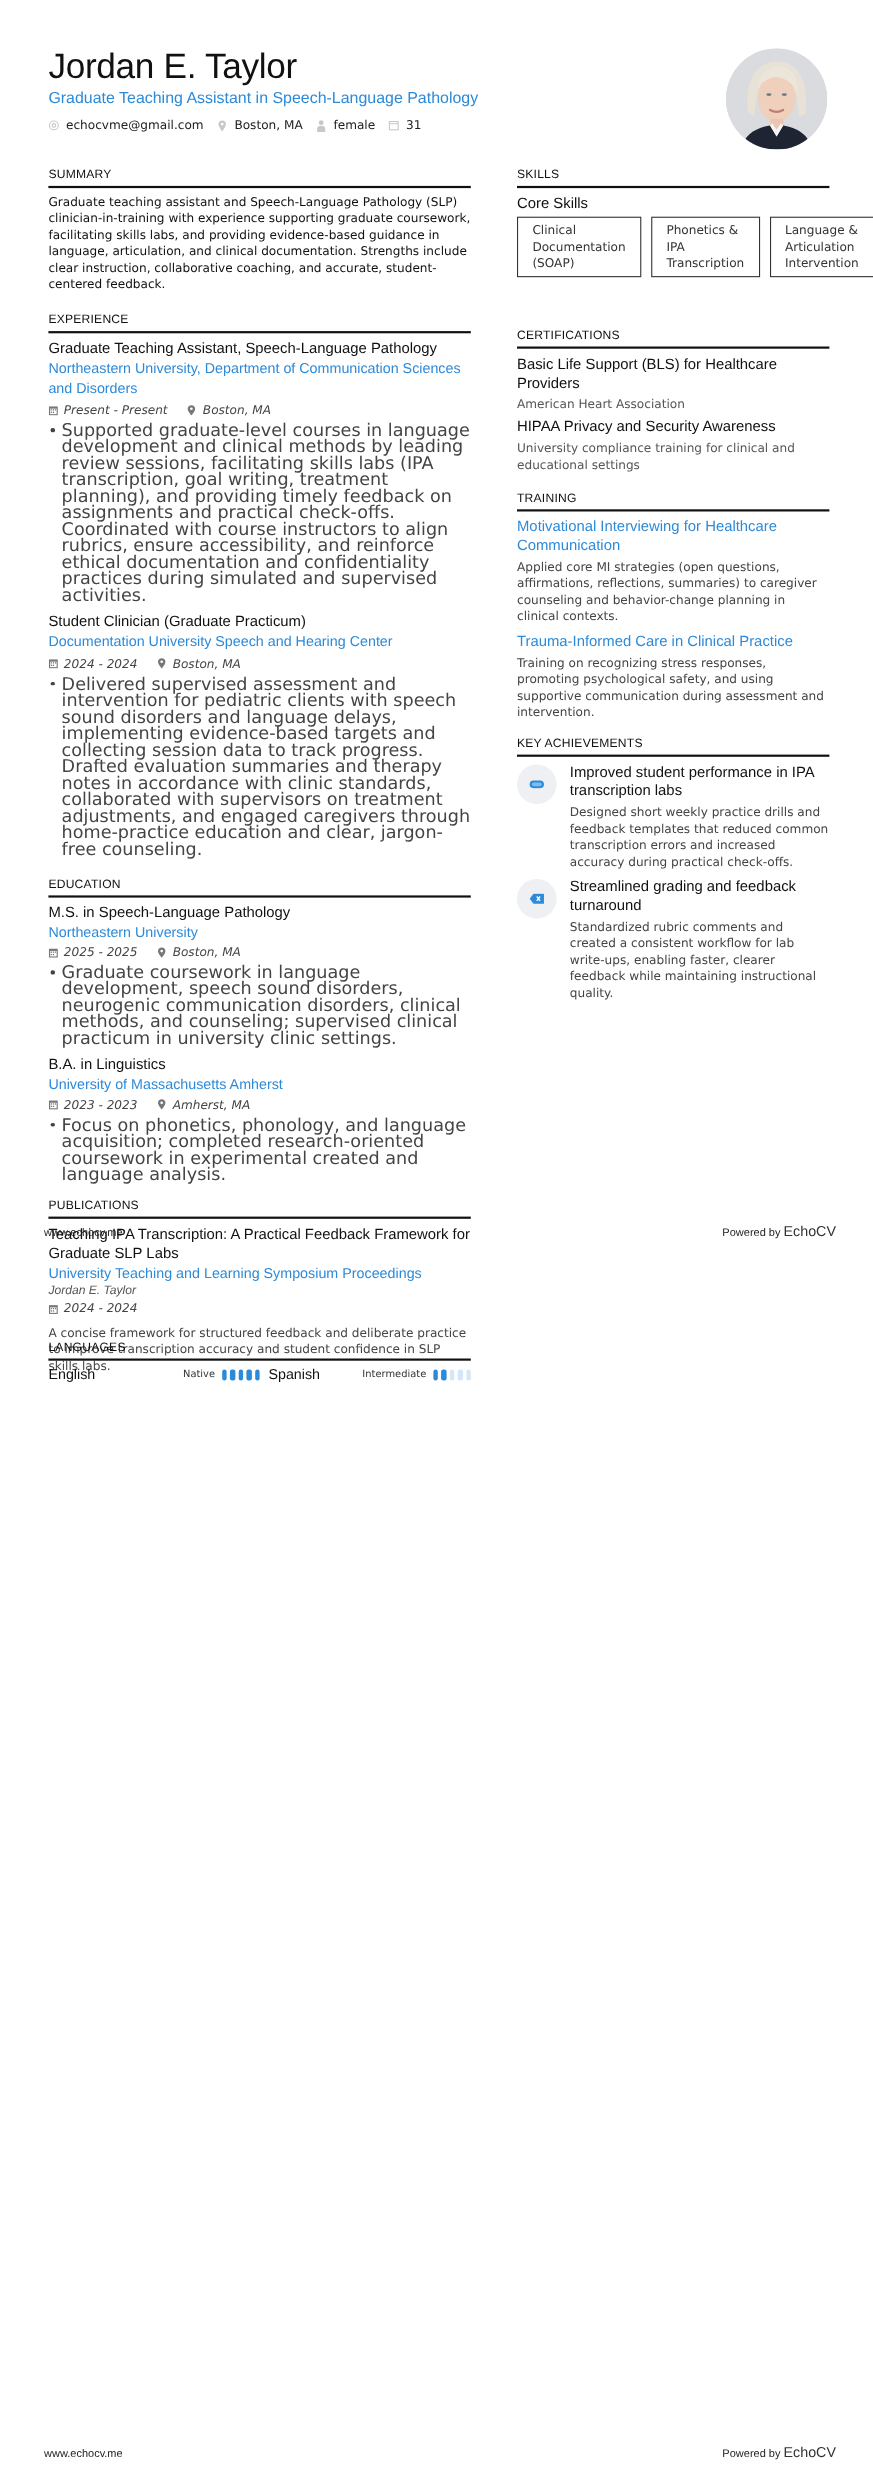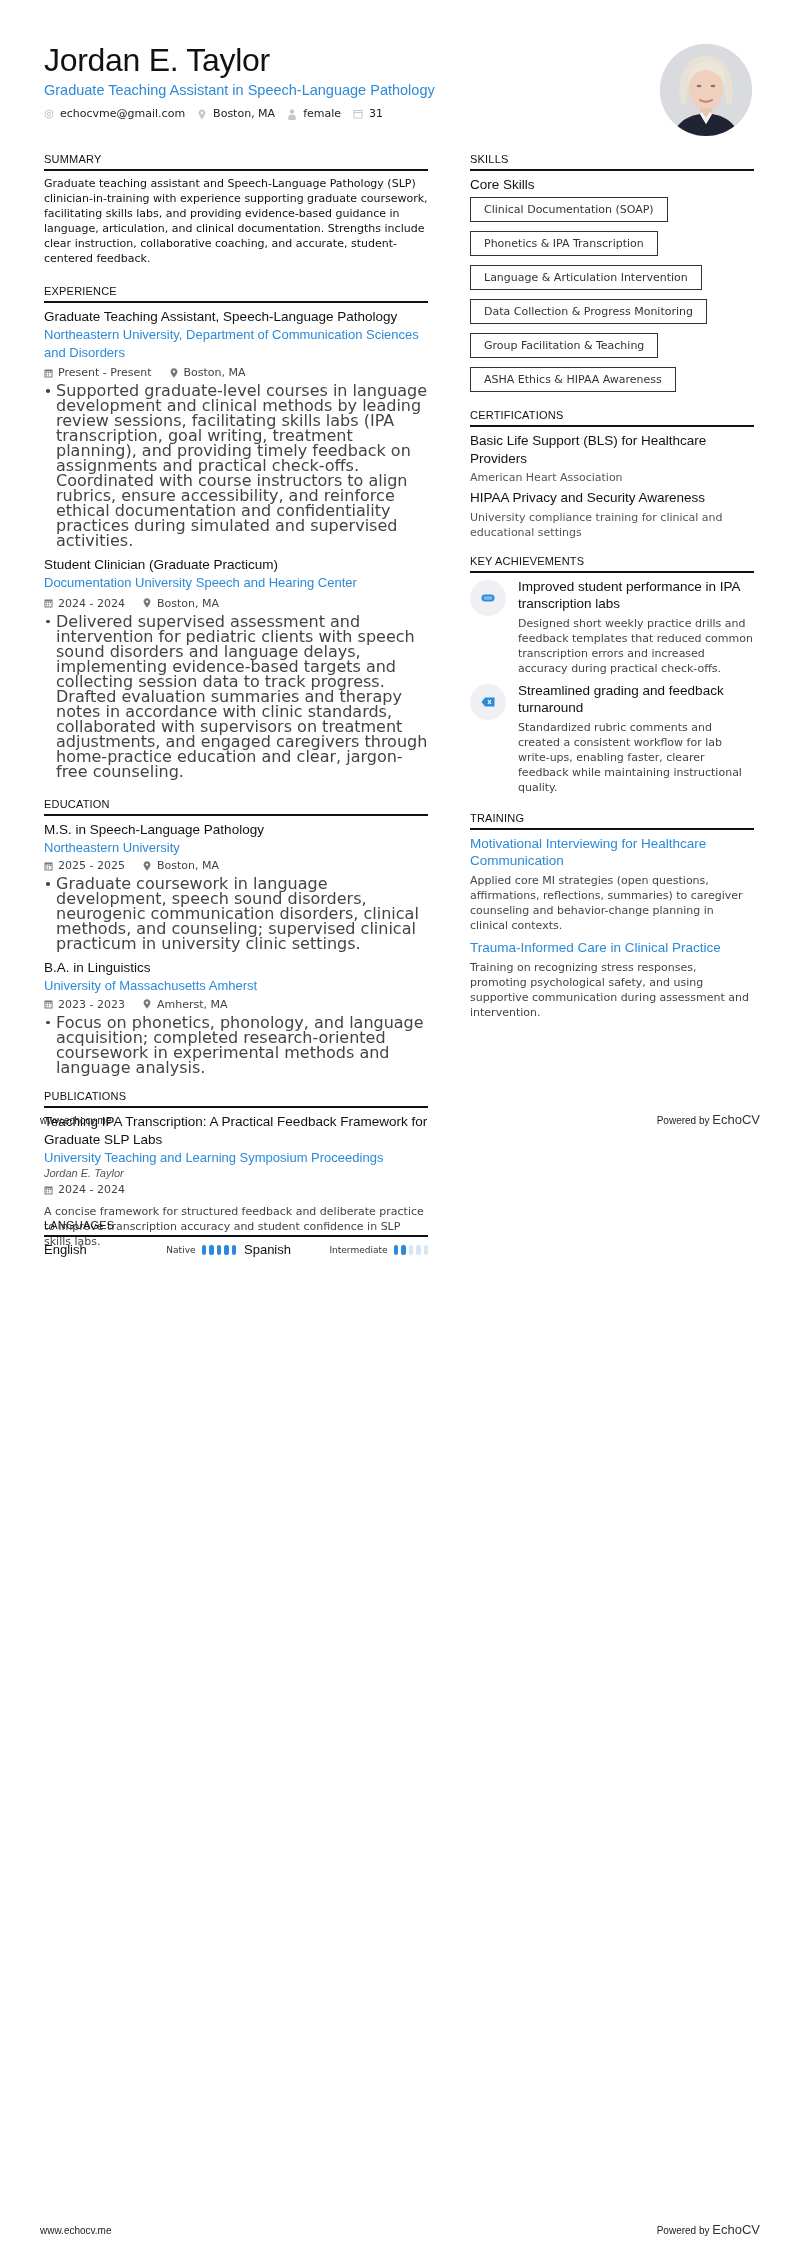--- a/index.html
+++ b/index.html
@@ -26,31 +26,31 @@
   .col-left { position: absolute; left: 44px; top: 152px; width: 384px; }
   .col-right { position: absolute; left: 470px; top: 152px; width: 284px; }
   .section { margin-bottom: 14px; }
   .section-title { font-family: "Liberation Sans", sans-serif; font-size: 11px; color: #111; letter-spacing: 0.2px; padding-bottom: 3px; border-bottom: 2.5px solid #111; margin-bottom: 5px; text-transform: uppercase; line-height: 14px; }
   .summary-text { font-size: 11px; line-height: 15px; color: #111; }
 
   .entry { margin-bottom: 8px; }
   .entry-title { font-family: "Liberation Sans", sans-serif; font-size: 13.5px; color: #111; line-height: 18px; }
   .entry-org { font-family: "Liberation Sans", sans-serif; font-size: 13px; color: #2d8ad8; line-height: 17.5px; }
   .meta { display: flex; align-items: center; gap: 18px; font-size: 11px; color: #444; margin-top: 4px; line-height: 15px; }
-  .meta-item { display: flex; align-items: center; gap: 5px; }
+  .meta-item { display: flex; align-items: center; gap: 5px; font-style: italic; }
   .micon { color: #777; font-size: 9px; width: 9px; height: 10px; display: inline-flex; align-items: center; }
   .bullets { list-style: none; margin-top: 3px; }
   .bullets li { position: relative; padding-left: 12px; font-size: 16px; line-height: 15px; color: #444; }
   .bullets li::before { content: ""; position: absolute; left: 2px; top: 6px; width: 3.5px; height: 3.5px; border-radius: 50%; background: #444; }
   .pub-authors { font-family: "Liberation Sans", sans-serif; font-style: italic; font-size: 11px; color: #555; line-height: 15px; }
   .pub-desc { font-size: 11px; color: #444; line-height: 15px; margin-top: 7px; }
 
   
   .skill-group-title { font-family: "Liberation Sans", sans-serif; font-size: 13.5px; color: #111; line-height: 18px; margin-bottom: 3px; }
-  .tags { display: flex; flex-direction: column; align-items: flex-start; gap: 9px; }
+  .tags { display: flex; align-items: flex-start; gap: 9px; }
   .tag { border: 1.2px solid #333; padding: 4px 13px; font-size: 11px; color: #333; line-height: 15px; }
 
   .cert { margin-bottom: 4px; }
   .cert-title { font-family: "Liberation Sans", sans-serif; font-size: 13.5px; color: #111; line-height: 17.5px; }
   .cert-issuer { font-size: 11px; color: #555; line-height: 15px; margin-top: 3px; margin-bottom: 3px; }
 
   .ach { display: flex; gap: 12px; margin-bottom: 6px; }
   .ach-icon { flex: 0 0 36px; width: 36px; height: 36px; border-radius: 50%; background: #eef0f3; display: flex; align-items: center; justify-content: center; margin-top: 2px; }
   .ach-title { font-family: "Liberation Sans", sans-serif; font-size: 13.5px; color: #111; line-height: 17px; }
   .ach-desc { font-size: 11px; color: #444; line-height: 15px; margin-top: 4px; }
@@ -269,21 +269,21 @@
           <span class="micon">
               <svg width="8" height="10" viewBox="0 0 8 10">
                 <path d="M4 0.3C2 0.3 0.6 1.8 0.6 3.6 0.6 6 4 9.7 4 9.7S7.4 6 7.4 3.6C7.4 1.8 6 0.3 4 0.3Z" fill="#777"></path>
                 <circle cx="4" cy="3.6" r="1.2" fill="#fff"></circle>
               </svg>
             </span>
           <span>Amherst, MA</span>
         </span>
       </div>
       <ul class="bullets">
-        <li>Focus on phonetics, phonology, and language acquisition; completed research-oriented coursework in experimental methods and language analysis.</li>
+        <li>Focus on phonetics, phonology, and language acquisition; completed research-oriented coursework in experimental created and language analysis.</li>
       </ul>
     </div>
   </div>
 
   <div class="section" style="margin-top:14px;">
     <div class="section-title">PUBLICATIONS</div>
     <div class="entry">
       <div class="entry-title">Teaching IPA Transcription: A Practical Feedback Framework for Graduate SLP Labs</div>
       <div class="entry-org">University Teaching and Learning Symposium Proceedings</div>
       <div class="pub-authors">Jordan E. Taylor</div>
@@ -328,20 +328,32 @@
     <div class="cert">
       <div class="cert-title">Basic Life Support (BLS) for Healthcare Providers</div>
       <div class="cert-issuer">American Heart Association</div>
     </div>
     <div class="cert">
       <div class="cert-title">HIPAA Privacy and Security Awareness</div>
       <div class="cert-issuer">University compliance training for clinical and educational settings</div>
     </div>
   </div>
 
+  <div class="section" style="margin-top:16px;">
+    <div class="section-title">TRAINING</div>
+    <div>
+      <div class="train-title">Motivational Interviewing for Healthcare Communication</div>
+      <div class="train-desc">Applied core MI strategies (open questions, affirmations, reflections, summaries) to caregiver counseling and behavior-change planning in clinical contexts.</div>
+    </div>
+    <div>
+      <div class="train-title">Trauma-Informed Care in Clinical Practice</div>
+      <div class="train-desc">Training on recognizing stress responses, promoting psychological safety, and using supportive communication during assessment and intervention.</div>
+    </div>
+  </div>
+
   <div class="section" style="margin-top:14px;">
     <div class="section-title">KEY ACHIEVEMENTS</div>
     <div class="ach">
       <div class="ach-icon">
         <svg width="14" height="8" viewBox="0 0 14 8">
             <rect x="0.5" y="0.5" width="13" height="7" rx="3.5" fill="#2d8ad8"></rect>
             <rect x="2.5" y="2.3" width="9" height="3.4" rx="1.7" fill="#7fbaf0"></rect>
           </svg>
       </div>
       <div>
@@ -353,32 +365,20 @@
       <div class="ach-icon">
         <svg width="14" height="10" viewBox="0 0 14 10">
             <path d="M4 0.5H13.5V9.5H4L0.5 5Z" fill="#2d8ad8"></path>
             <path d="M7 3L10 7M10 3L7 7" stroke="#fff" stroke-width="1.2"></path>
           </svg>
       </div>
       <div>
         <div class="ach-title">Streamlined grading and feedback turnaround</div>
         <div class="ach-desc">Standardized rubric comments and created a consistent workflow for lab write-ups, enabling faster, clearer feedback while maintaining instructional quality.</div>
       </div>
-    </div>
-  </div>
-
-  <div class="section" style="margin-top:16px;">
-    <div class="section-title">TRAINING</div>
-    <div>
-      <div class="train-title">Motivational Interviewing for Healthcare Communication</div>
-      <div class="train-desc">Applied core MI strategies (open questions, affirmations, reflections, summaries) to caregiver counseling and behavior-change planning in clinical contexts.</div>
-    </div>
-    <div>
-      <div class="train-title">Trauma-Informed Care in Clinical Practice</div>
-      <div class="train-desc">Training on recognizing stress responses, promoting psychological safety, and using supportive communication during assessment and intervention.</div>
     </div>
   </div>
 </div>
 
 <div class="footer" style="top:1112px;">
   <span>www.echocv.me</span>
   <span>
     <span class="powered">Powered by</span>
     <span class="brand">EchoCV</span>
   </span>

